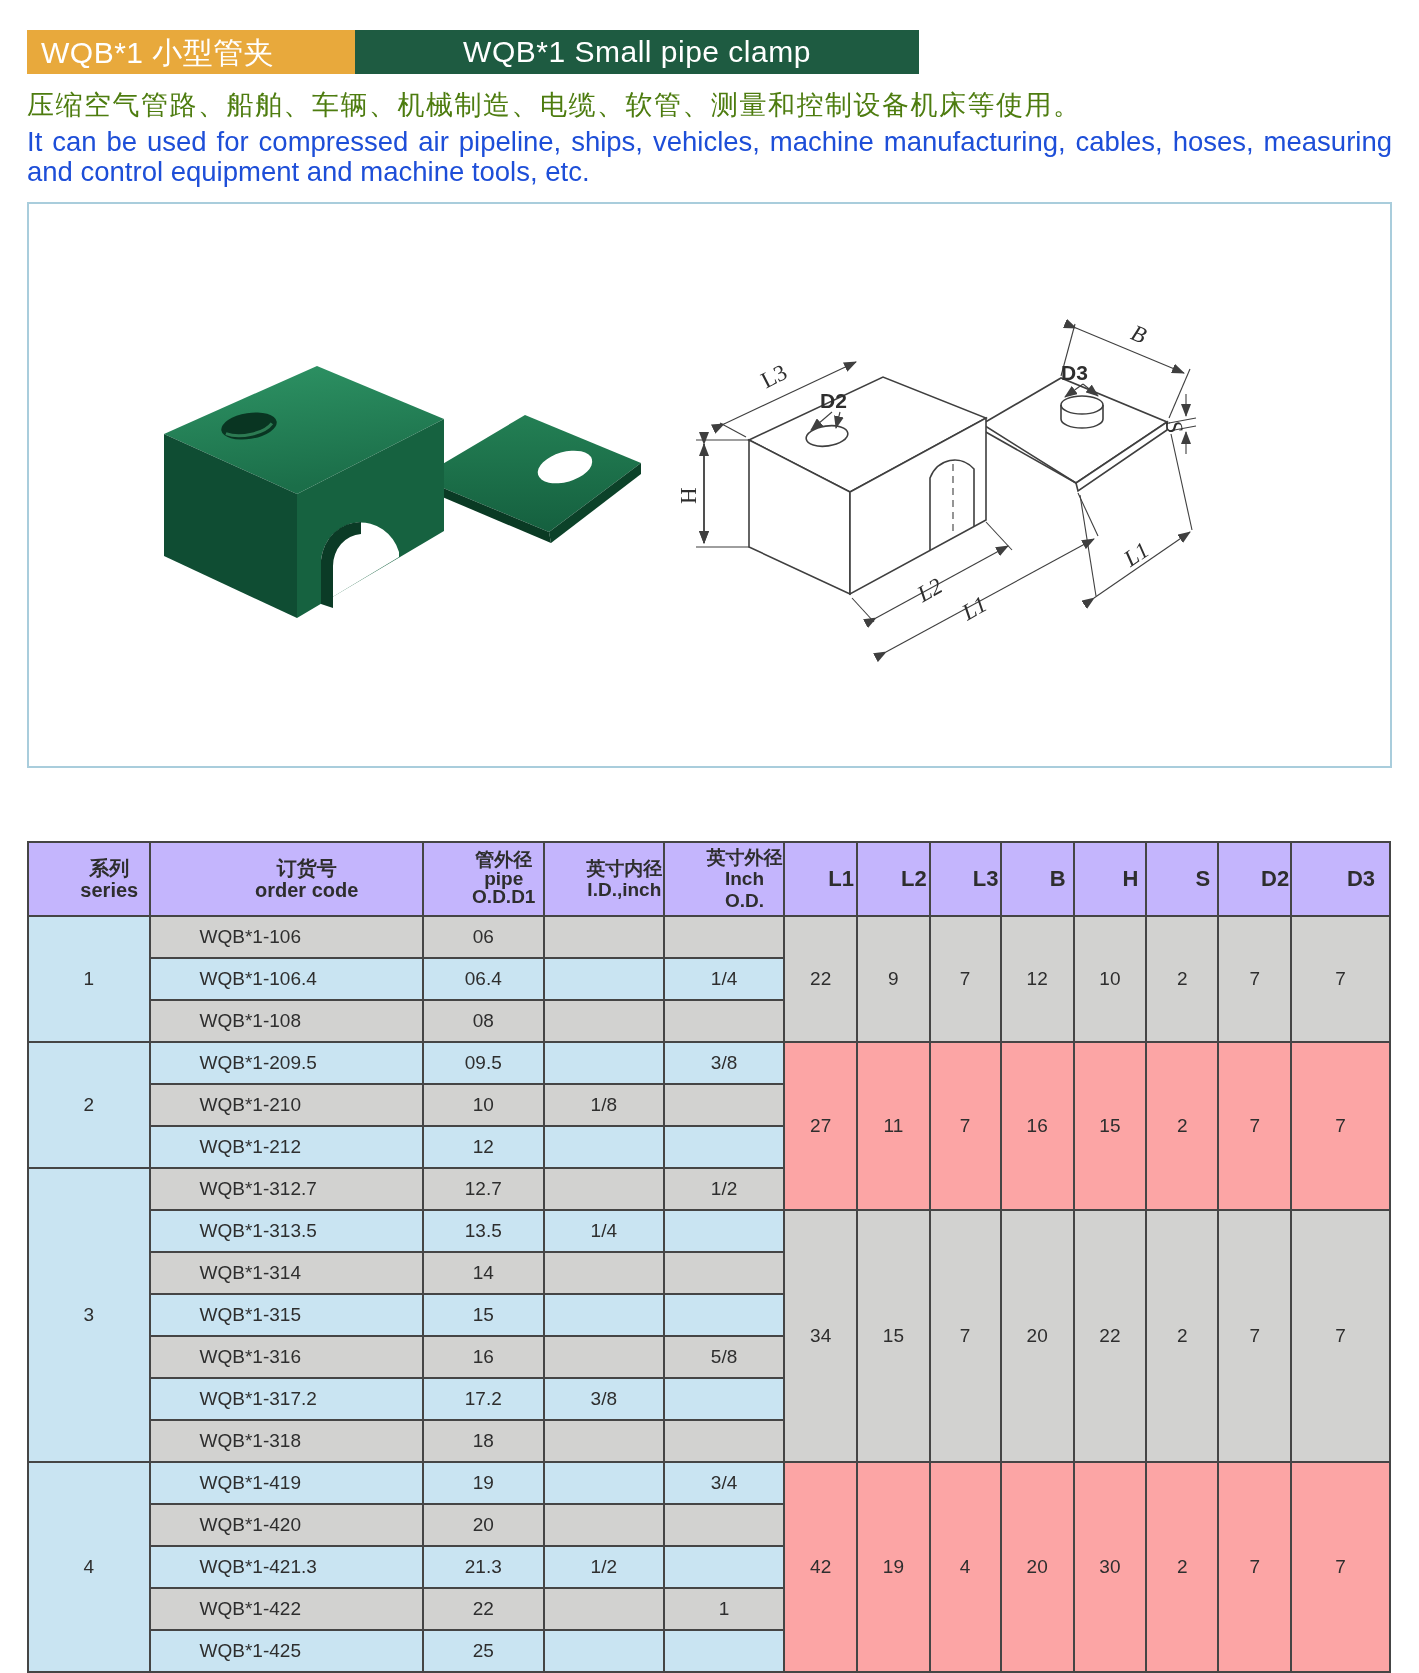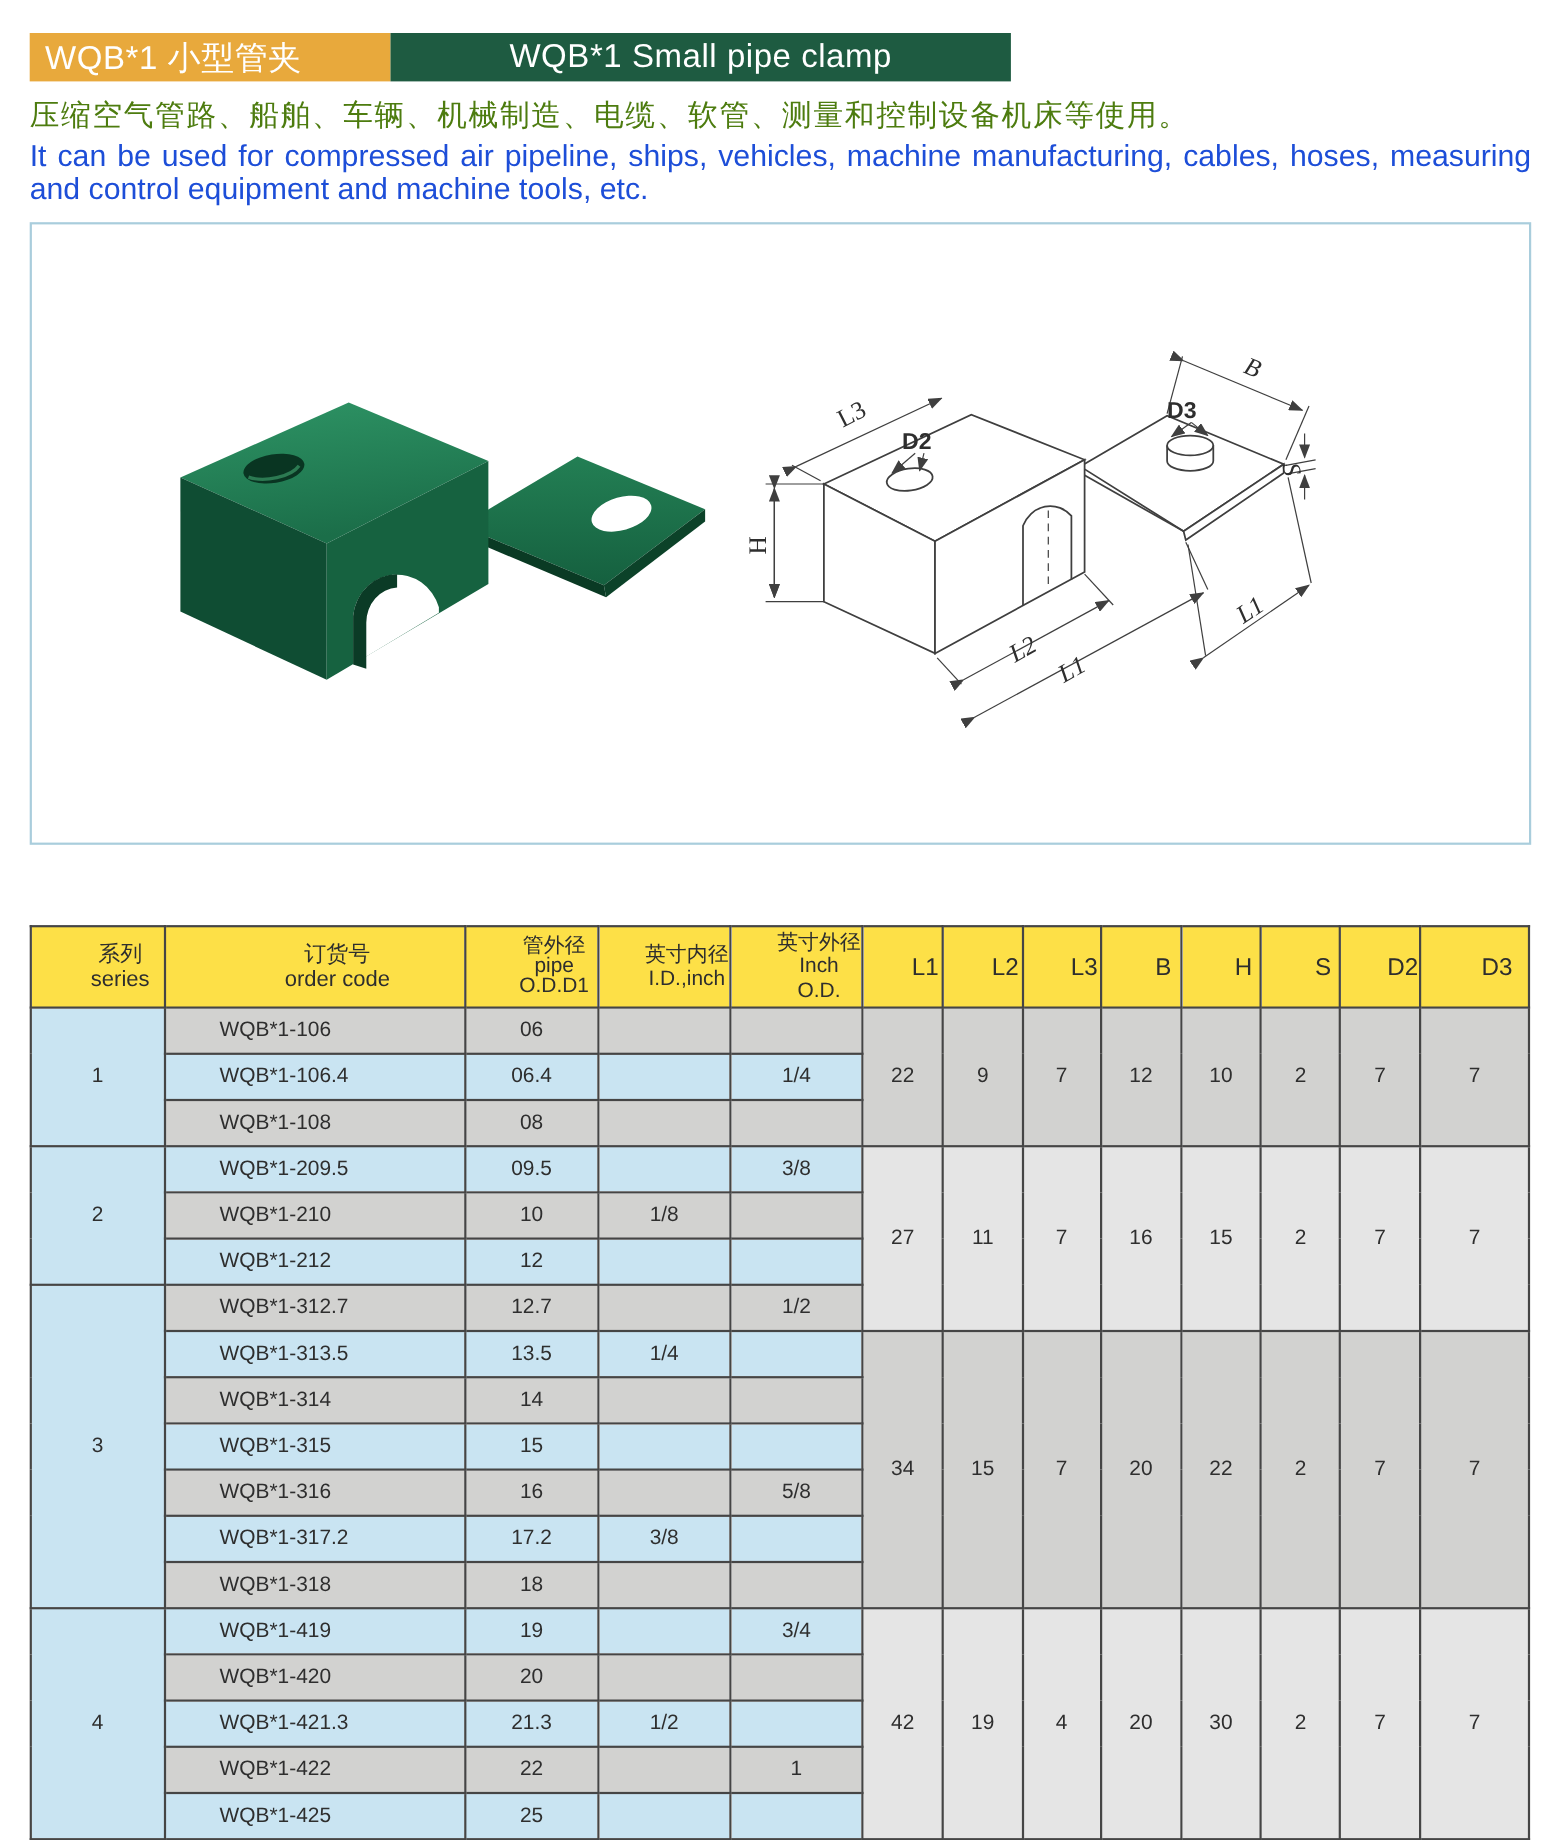--- a/index.html
+++ b/index.html
@@ -23,31 +23,31 @@
   .dim-ser-up{font-family:"Liberation Serif",serif;font-size:23px;fill:#2e2e2e;}
   .dim-bold{font-family:"Liberation Sans",sans-serif;font-weight:bold;font-size:21px;fill:#2e2e2e;}
   .ln{stroke:#3f3f3f;stroke-width:1.6;fill:none;}
   .body-fill{stroke:#3f3f3f;stroke-width:1.6;fill:#ffffff;}
   .dim{stroke:#3f3f3f;stroke-width:1.1;fill:none;}
   .dash{stroke:#3f3f3f;stroke-width:1.1;fill:none;stroke-dasharray:7 5;}
 
   
   table.spec{table-layout:fixed;width:1364px;border-collapse:collapse;margin:73px 0 0 27px;}
   .spec th,.spec td{border:2px solid #454545;text-align:center;vertical-align:middle;color:#2e2e2e;overflow:hidden;padding:0;}
-  .spec th{background:#fde047;height:72px;font-size:20px;font-weight:400;line-height:1.12;padding-left:41px;}
+  .spec th{background:#c4b5fd;height:72px;font-size:20px;font-weight:700;line-height:1.12;padding-left:41px;}
   .spec td{height:40px;font-size:19px;}
   .spec td.cell-order{text-align:left;padding-left:49px;}
   .th-pipe{font-size:19px !important;line-height:.98 !important;}
   .th-id,.th-od{font-size:19px !important;}
   .th-l1,.th-l2,.th-l3,.th-b,.th-h,.th-s,.th-d2,.th-d3{font-size:22px !important;}
   tr.row-gray td{background:#D2D2D0;}
   tr.row-blue td{background:#C9E4F2;}
   .spec td.series-cell{background:#C9E4F2;}
   .spec td.dim-gray{background:#D2D2D0;}
-  .spec td.dim-blue{background:#e5e5e5;}
+  .spec td.dim-blue{background:#fca5a5;}
 </style>
 </head>
 <body>
 
 <div class="page">
 
   <header class="title-bars">
     <div class="bar bar-zh">
       <span>WQB*1 小型管夹</span>
     </div>

